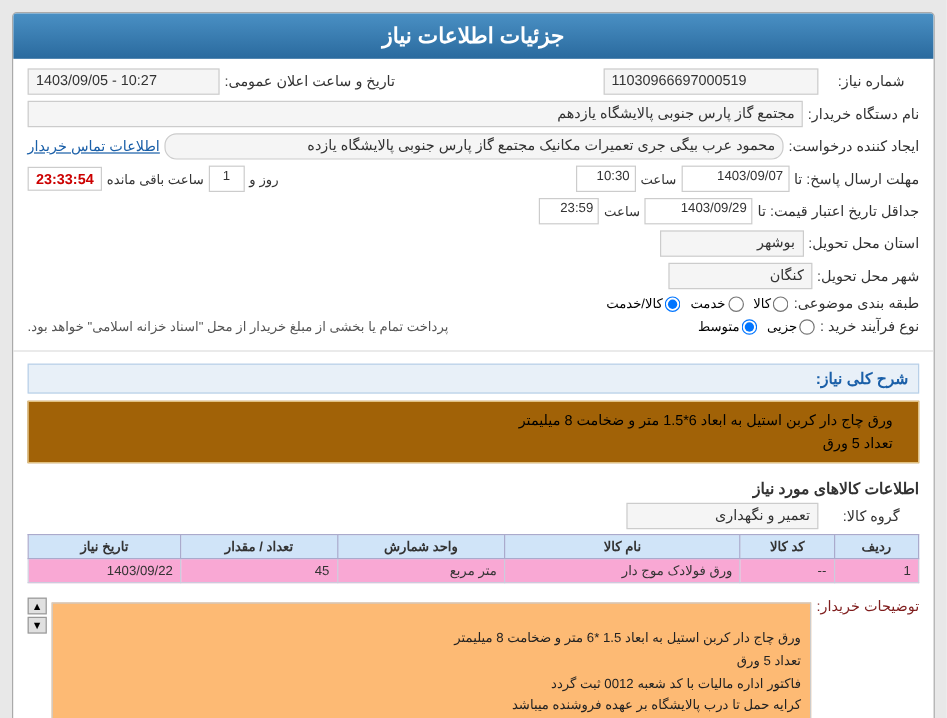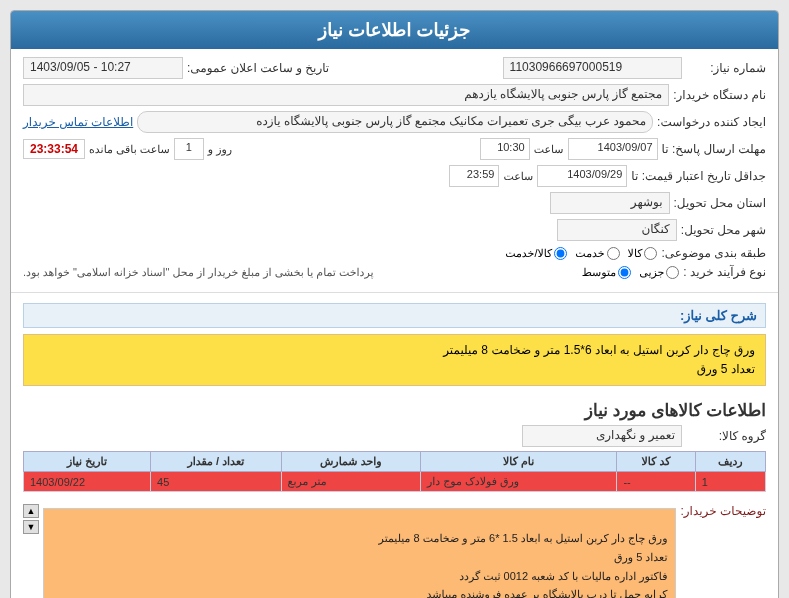--- a/index.html
+++ b/index.html
@@ -32,21 +32,21 @@
       display: flex;
       align-items: center;
       margin-bottom: 5px;
       gap: 4px;
     }
     .label {
       color: #333;
       font-size: 12px;
       white-space: nowrap;
       min-width: 80px;
-      text-align: right;
+      text-align: center;
     }
     .value-box {
       background: #f5f5f5;
       border: 1px solid #ccc;
       padding: 2px 6px;
       min-height: 22px;
       font-size: 12px;
       color: #333;
       flex: 1;
     }
@@ -92,29 +92,29 @@
     .section-title {
       background: #e8f0f8;
       border: 1px solid #b8d0e8;
       padding: 4px 8px;
       font-size: 13px;
       font-weight: bold;
       color: #1a5fa8;
       margin: 6px 0;
     }
     .info-box {
-      background: #fde047;
+      background: #a16207;
       border: 1px solid #e0c080;
-      padding: 6px 10px;
+      padding: 6px 21px;
       margin: 6px 0;
       font-size: 12px;
       line-height: 1.6;
     }
     .goods-title {
-      font-size: 17px;
+      font-size: 13px;
       font-weight: bold;
       color: #333;
       margin-bottom: 4px;
     }
     .group-row {
       display: flex;
       align-items: center;
       gap: 4px;
       margin-bottom: 4px;
     }
@@ -126,23 +126,23 @@
     table.goods-table th {
       background: #d0e4f8;
       border: 1px solid #aac;
       padding: 3px 6px;
       text-align: center;
       color: #333;
     }
     table.goods-table td {
       border: 1px solid #ccd;
       padding: 3px 6px;
-      text-align: left;
-      color: #333;
-      background: #ef4444;
+      text-align: right;
+      color: #333;
+      background: #f9a8d4;
     }
     .notes-section {
       background: #fdba74;
       border: 1px solid #ccc;
       margin: 4px 0;
       min-height: 70px;
       font-size: 11px;
       line-height: 1.7;
       padding: 20px 8px;
       color: #222;

